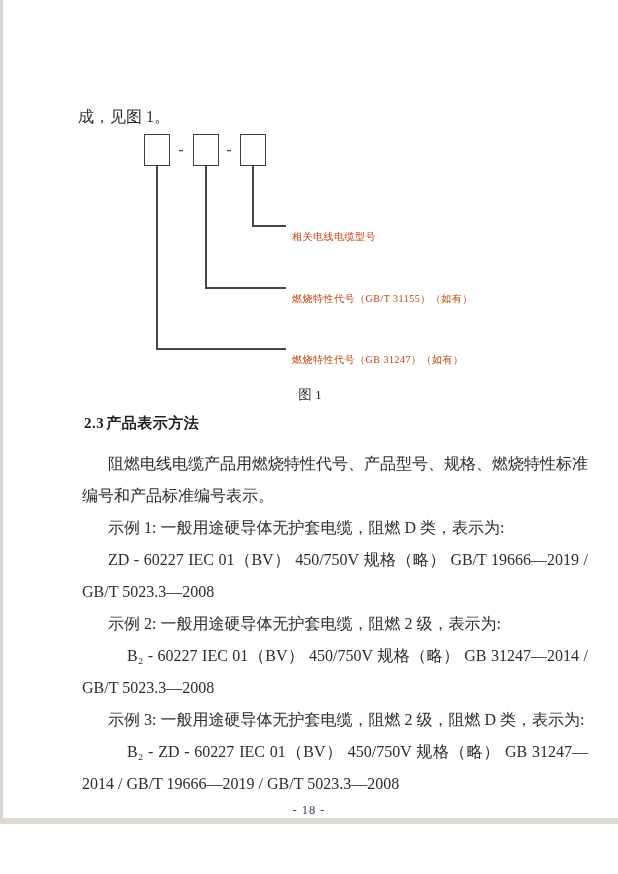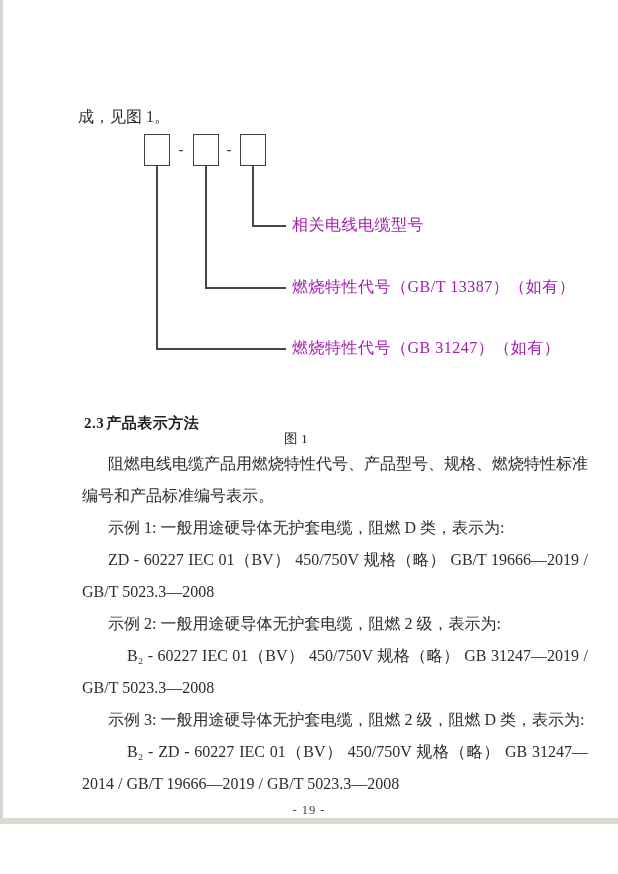--- a/index.html
+++ b/index.html
@@ -24,25 +24,25 @@
           font-size: 15px; font-weight: bold; color: #413e3a; }
   .dash.d1 { left: 176px; } .dash.d2 { left: 224px; }
   .vline { position: absolute; width: 1.5px; background: #4a4743; }
   .hline { position: absolute; height: 1.5px; background: #4a4743; }
   .v3 { left: 252px; top: 36px; height: 60px; }
   .h3 { left: 252px; top: 95px;  width: 34px; }
   .v2 { left: 205px; top: 36px; height: 122px; }
   .h2l { left: 205px; top: 157px; width: 81px; }
   .v1 { left: 156px; top: 36px; height: 183px; }
   .h1l { left: 156px; top: 218px; width: 130px; }
-  .flabel { position: absolute; left: 292px; font-size: 16px; line-height: 16px; color: #a21caf;
-            letter-spacing: 0.5px; white-space: nowrap; }
+  .flabel { position: absolute; left: 292px; font-size: 10px; line-height: 16px; color: #c2410c;
+            letter-spacing: 0.5px; white-space: nowrap; margin-top: 12px; }
   .flabel.l3 { top: 87px; } .flabel.l2 { top: 149px; } .flabel.l1 { top: 210px; }
-  .fcaption { position: absolute; left: 284px; top: 255px; width: 52px; 
-              font-size: 13.5px; line-height: 20px; margin-top: 44px; }
+  .fcaption { position: absolute; left: 284px; top: 255px; width: 52px; text-align: center;
+              font-size: 13.5px; line-height: 20px; }
 
   .section-heading { position: absolute; left: 84px; top: 414px; font-size: 15px; font-weight: bold;
                      font-family: "Liberation Sans", "DejaVu Sans", sans-serif; color: #232220;
                      letter-spacing: 0.5px; }
   .section-heading .num { margin-right: 2px; font-family: "Liberation Serif", serif; }
 
   .bodytext { position: absolute; left: 82px; top: 448px; width: 506px;
               font-size: 16px; line-height: 32px; text-align: justify; }
   .bodytext p { margin: 0; }
   .p-indent  { text-indent: 26px; }
@@ -68,34 +68,34 @@
     <div class="mbox b3"></div>
 
     <div class="vline v3"></div>
     <div class="hline h3"></div>
     <div class="vline v2"></div>
     <div class="hline h2l"></div>
     <div class="vline v1"></div>
     <div class="hline h1l"></div>
 
     <div class="flabel l3">相关电线电缆型号</div>
-    <div class="flabel l2">燃烧特性代号（GB/T 13387）（如有）</div>
+    <div class="flabel l2">燃烧特性代号（GB/T 31155）（如有）</div>
     <div class="flabel l1">燃烧特性代号（GB 31247）（如有）</div>
 
     <div class="fcaption">图 1</div>
   </div>
 
   <div class="section-heading">
     <span class="num">2.3</span><span>产品表示方法</span>
   </div>
 
   <div class="bodytext">
     <p class="p-indent">阻燃电线电缆产品用燃烧特性代号、产品型号、规格、燃烧特性标准编号和产品标准编号表示。</p>
     <p class="p-indent">示例 1: 一般用途硬导体无护套电缆，阻燃 D 类，表示为:</p>
     <p class="p-indent">ZD - 60227 IEC 01（BV） 450/750V 规格（略） GB/T 19666—2019 / GB/T 5023.3—2008</p>
     <p class="p-indent">示例 2: 一般用途硬导体无护套电缆，阻燃 2 级，表示为:</p>
-    <p class="p-outdent">B₂ - 60227 IEC 01（BV） 450/750V 规格（略） GB 31247—2019 / GB/T 5023.3—2008</p>
+    <p class="p-outdent">B₂ - 60227 IEC 01（BV） 450/750V 规格（略） GB 31247—2014 / GB/T 5023.3—2008</p>
     <p class="p-indent">示例 3: 一般用途硬导体无护套电缆，阻燃 2 级，阻燃 D 类，表示为:</p>
     <p class="p-outdent">B₂ - ZD - 60227 IEC 01（BV） 450/750V 规格（略） GB 31247—2014 / GB/T 19666—2019 / GB/T 5023.3—2008</p>
   </div>
 
-  <div class="page-number">- 19 -</div>
+  <div class="page-number">- 18 -</div>
 </div>
 
 </body></html>

